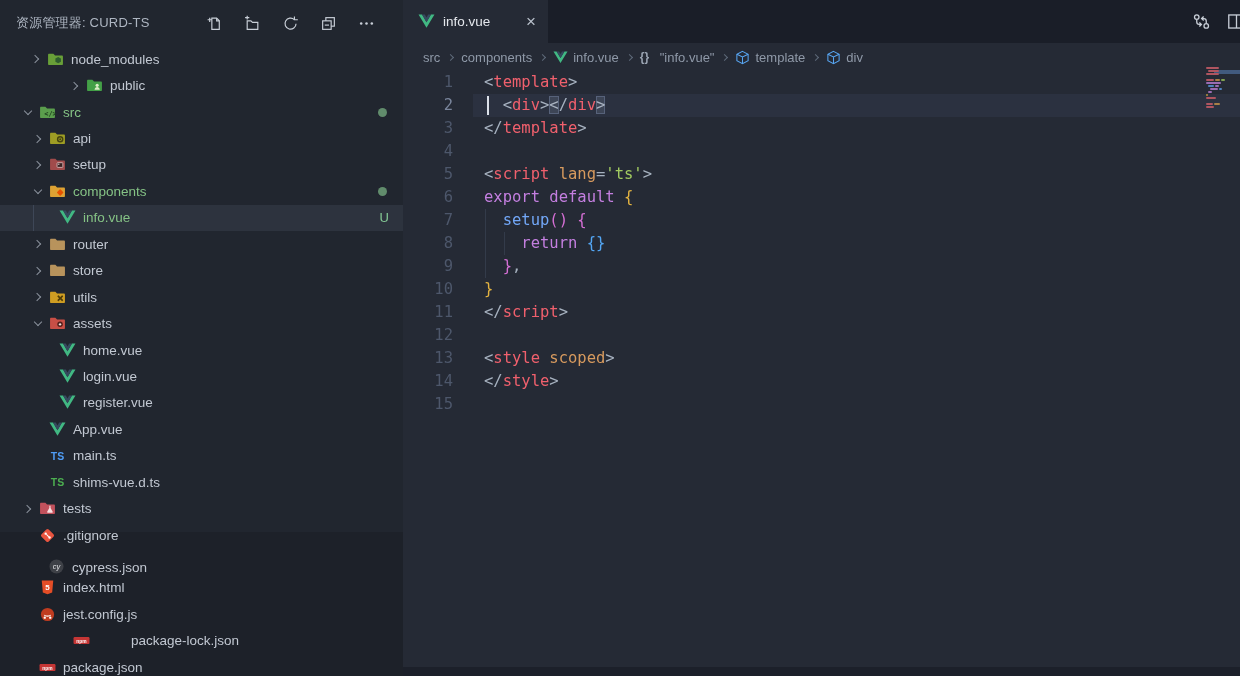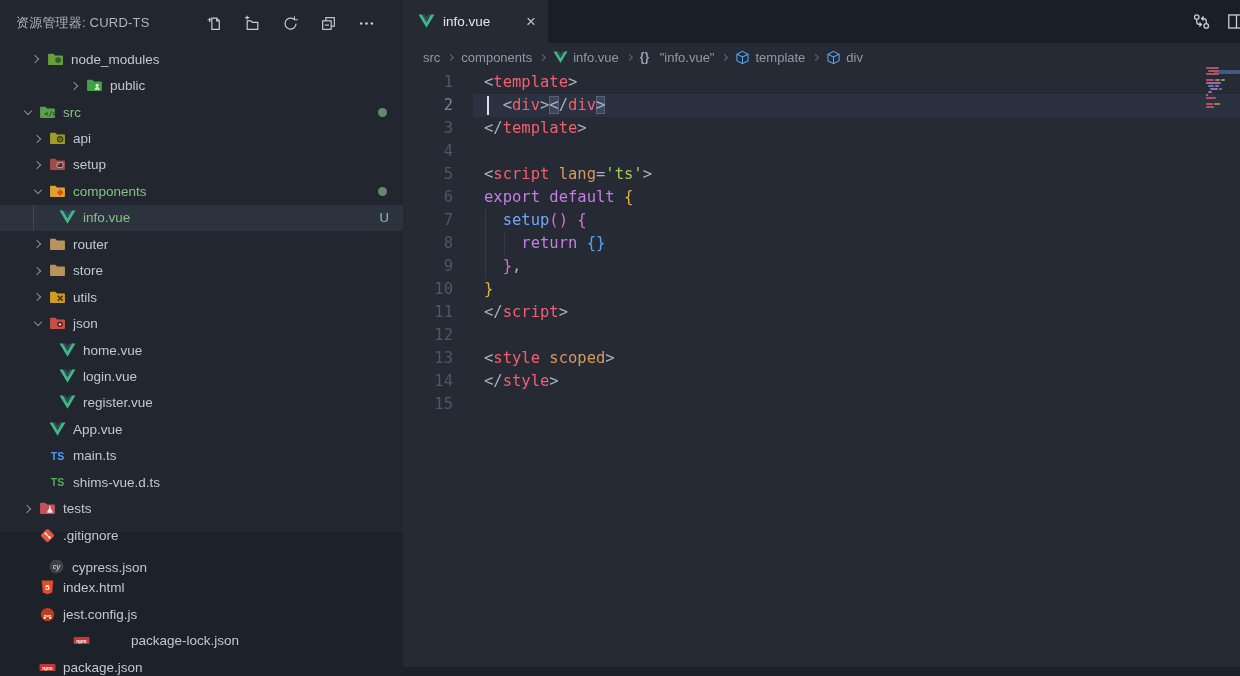--- a/index.html
+++ b/index.html
@@ -254,21 +254,21 @@
         <span class="twistie">
           <span class="chev expanded"></span>
         </span>
         <span class="ticon">
           <svg viewBox="0 0 16 16" xmlns="http://www.w3.org/2000/svg">
             <path d="M1 3.6c0-.6.4-1 1-1h4l1.6 1.6H14c.6 0 1 .4 1 1v7c0 .6-.4 1-1 1H2c-.6 0-1-.4-1-1z" fill="#c94f46"></path>
             <circle cx="10.4" cy="8.8" r="2.6" fill="#54201c"></circle>
             <circle cx="10.4" cy="8.8" r="1.1" fill="#f3dcda"></circle>
           </svg>
         </span>
-        <span class="tlabel">json</span>
+        <span class="tlabel">assets</span>
       </div>
       <div class="trow" style="padding-left: 38px;">
         <span class="twistie"></span>
         <span class="ticon">
           <svg viewBox="0 0 16 16" xmlns="http://www.w3.org/2000/svg">
             <polygon points="0.5,1.5 8,13.8 15.5,1.5 12.2,1.5 8,8.6 3.8,1.5" fill="#41b883"></polygon>
             <polygon points="3.8,1.5 8,8.6 12.2,1.5 9.6,1.5 8,4.3 6.4,1.5" fill="#35495e"></polygon>
           </svg>
         </span>
         <span class="tlabel">home.vue</span>

